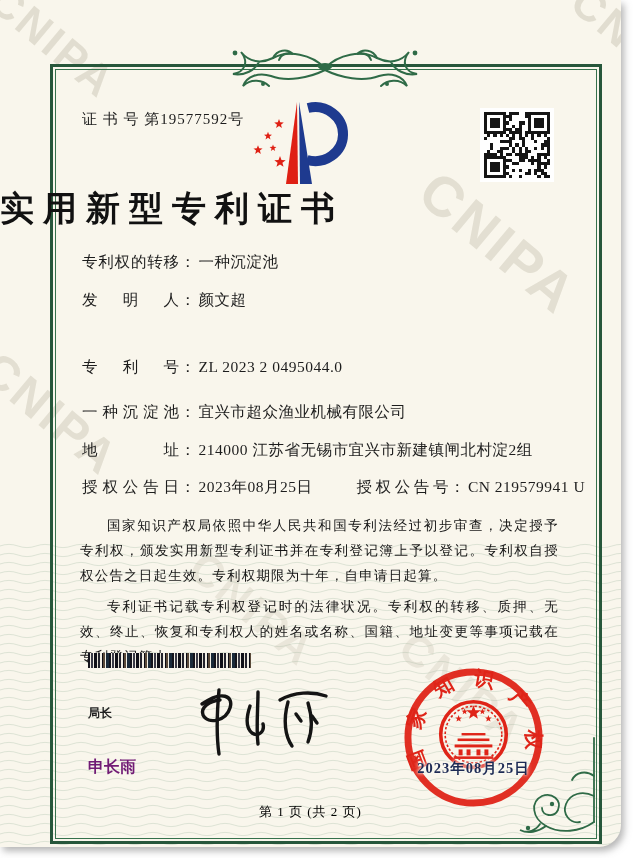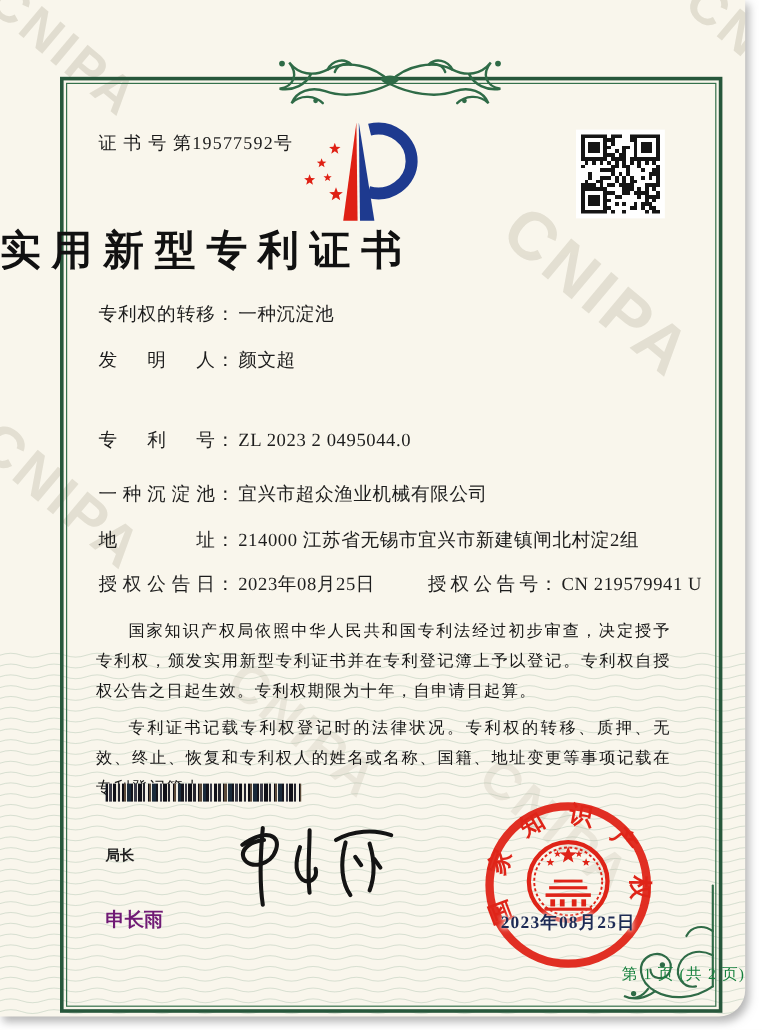--- a/index.html
+++ b/index.html
@@ -41,21 +41,21 @@
   .signer-title{position:absolute;left:88px;top:705px;font-family:"Liberation Sans","DejaVu Sans",sans-serif;
                 font-size:12px;font-weight:bold;color:#222;z-index:3;}
   .signer-name{position:absolute;left:88px;top:757px;font-family:"Liberation Sans","DejaVu Sans",sans-serif;
                font-size:16px;font-weight:bold;color:#701a75;z-index:3;text-align:center;}
   .signature{position:absolute;left:186px;top:676px;z-index:3;}
   
   .seal{position:absolute;left:399px;top:663px;width:149px;height:149px;z-index:4;}
   .seal-date{position:absolute;left:0;right:0;top:96px;text-align:center;font-size:14.5px;font-weight:bold;
              color:#1d2b55;letter-spacing:1px;text-shadow:0 0 3px #fdfbf4,0 0 5px #fdfbf4;z-index:5;}
   
-  .footer{position:absolute;left:0;right:0;top:803px;text-align:right;font-size:13px;color:#15803d;
+  .footer{position:absolute;left:0;right:0;top:803px;text-align:center;font-size:13px;color:#000000;
           letter-spacing:1px;z-index:3;}
   .ornament-top{position:absolute;left:215px;top:38px;z-index:2;}
   .ornament-br{position:absolute;left:516px;top:736px;z-index:2;}
   .waves{position:absolute;left:0;top:542px;z-index:0;}
 </style>
 </head>
 <body>
 
 <div class="stage">
   <div class="page">

